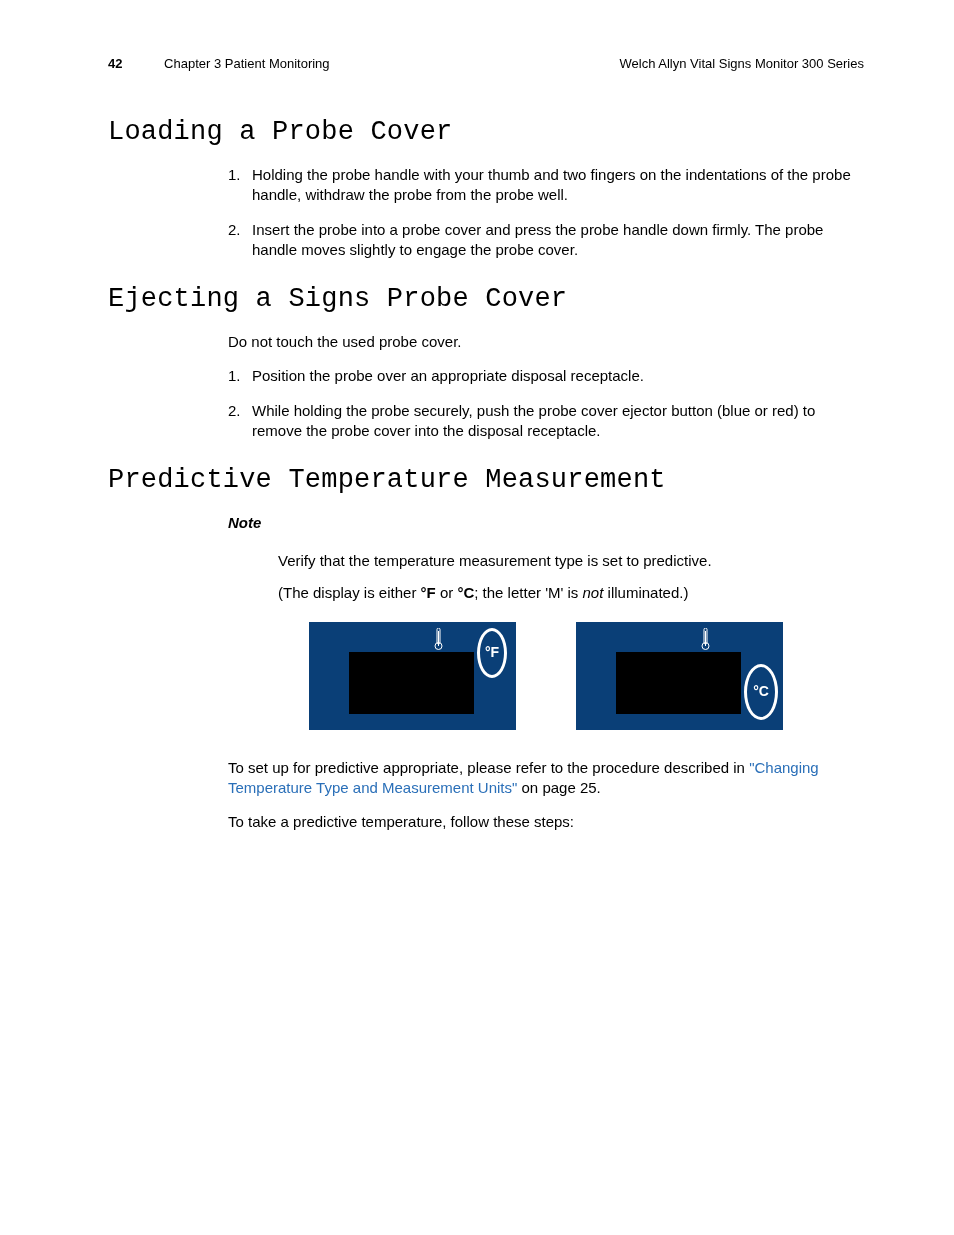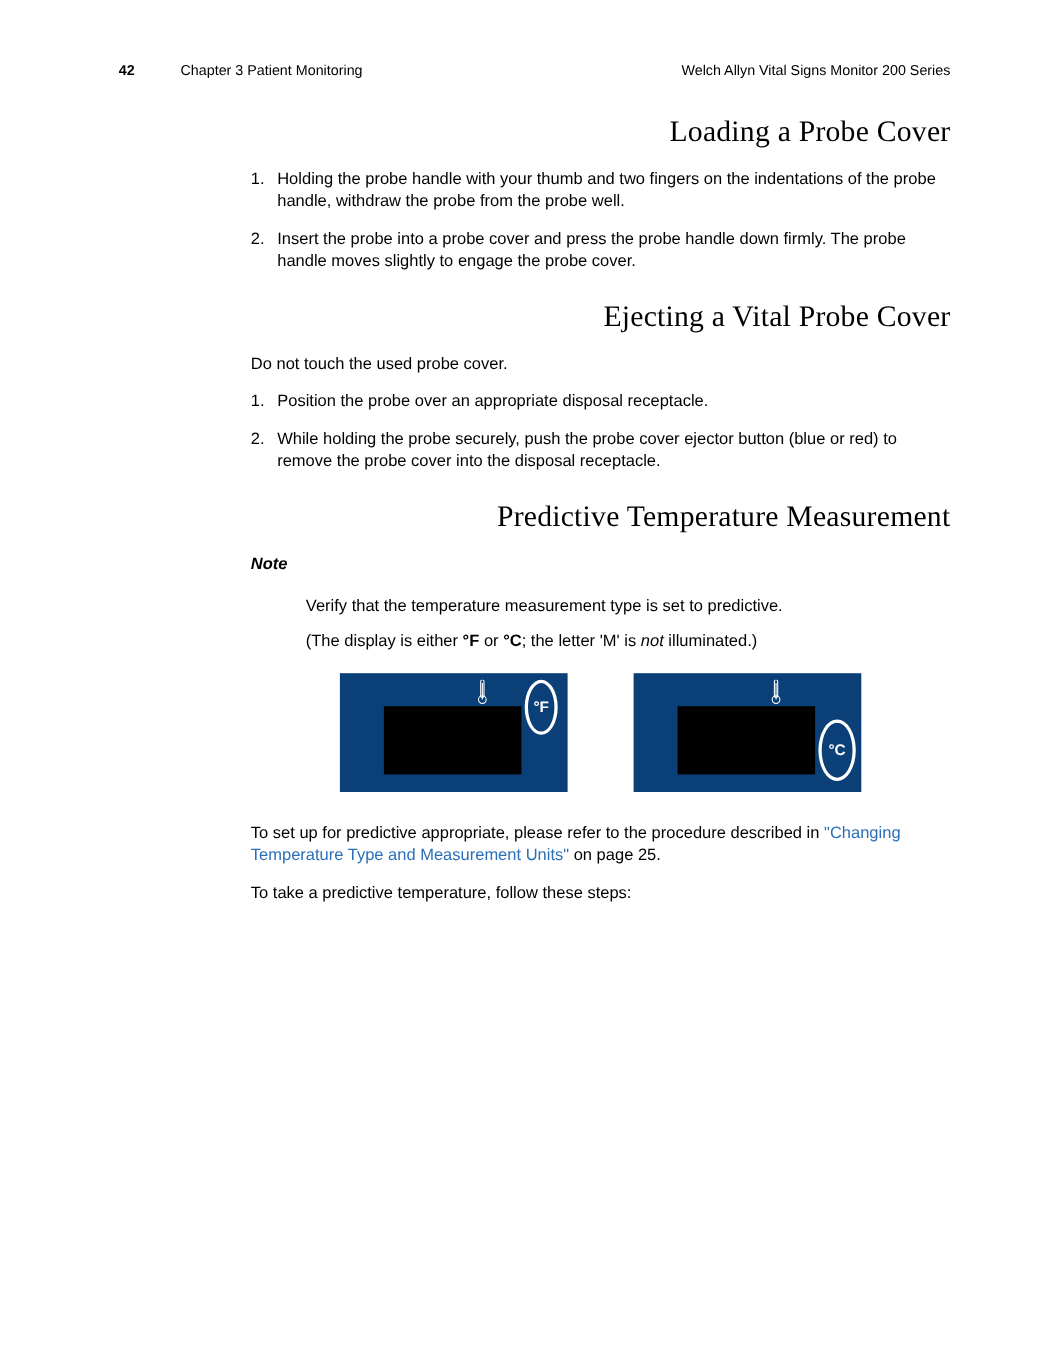--- a/index.html
+++ b/index.html
@@ -1,23 +1,23 @@
 <!DOCTYPE html>
 <html><head>
 <meta charset="utf-8">
 <style>
   * { box-sizing: border-box; margin: 0; padding: 0; }
   html, body { width: 954px; height: 1235px; background: #fff; font-family: Arial, Helvetica, sans-serif; color: #000; }
   .page { padding: 56px 90px 0 108px; }
-  .hdr { display: flex; justify-content: space-between; font-size: 13px; margin-bottom: 33px; }
+  .hdr { display: flex; justify-content: space-between; font-size: 13px; margin-bottom: 46px; }
   .hdr-left { }
   .hdr-left .pg { font-weight: bold; margin-right: 38px; }
   .hdr-left .chap { }
   .hdr-right { }
-  h2 { font-family: Liberation Serif, serif; font-stretch: condensed; font-weight: 400; font-size: 27px; letter-spacing: 0.2px; margin: 24px 0 18px 0; text-align: right; }
+  h2 { font-family: Liberation Mono, monospace; font-stretch: condensed; font-weight: 400; font-size: 27px; letter-spacing: 0.2px; margin: 24px 0 18px 0; }
   .body-block { margin-left: 120px; font-size: 15px; line-height: 1.35; }
   .para { margin: 0 0 14px 0; }
   ol.num { list-style: none; padding: 0; margin: 0 0 8px 0; }
   ol.num li { position: relative; padding-left: 24px; margin-bottom: 14px; }
   ol.num li .n { position: absolute; left: 0; }
   .note-row { display: flex; margin-bottom: 12px; }
   .note-row .note-label { font-weight: bold; width: 50px; flex: 0 0 50px; font-style: italic; }
   .note-row .note-text { flex: 1; margin-top: 38px; }
   .note-sub { margin-left: 50px; margin-bottom: 18px; }
   .illus-row { display: flex; justify-content: center; gap: 60px; margin: 10px 0 28px 0; }
@@ -33,32 +33,32 @@
 </head>
 <body>
 
 <div class="page">
 
   <div class="hdr">
     <div class="hdr-left">
       <span class="pg">42</span>
       <span class="chap">Chapter 3   Patient Monitoring</span>
     </div>
-    <div class="hdr-right">Welch Allyn Vital Signs Monitor 200 Series</div>
+    <div class="hdr-right">Welch Allyn Vital Signs Monitor 300 Series</div>
   </div>
 
   <h2>Loading a Probe Cover</h2>
   <div class="body-block">
     <ol class="num">
       <li><span class="n">1.</span><span>Holding the probe handle with your thumb and two fingers on the indentations of the probe handle, withdraw the probe from the probe well.</span></li>
       <li><span class="n">2.</span><span>Insert the probe into a probe cover and press the probe handle down firmly. The probe handle moves slightly to engage the probe cover.</span></li>
     </ol>
   </div>
 
-  <h2>Ejecting a Vital Probe Cover</h2>
+  <h2>Ejecting a Signs Probe Cover</h2>
   <div class="body-block">
     <p class="para">Do not touch the used probe cover.</p>
     <ol class="num">
       <li><span class="n">1.</span><span>Position the probe over an appropriate disposal receptacle.</span></li>
       <li><span class="n">2.</span><span>While holding the probe securely, push the probe cover ejector button (blue or red) to remove the probe cover into the disposal receptacle.</span></li>
     </ol>
   </div>
 
   <h2>Predictive Temperature Measurement</h2>
   <div class="body-block">

